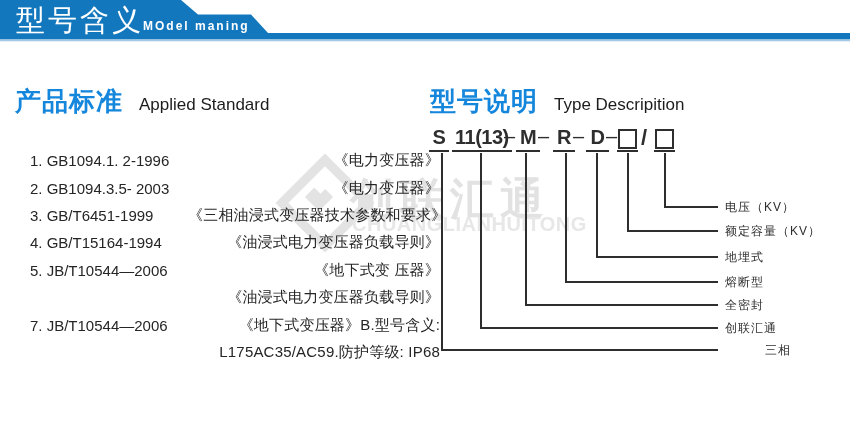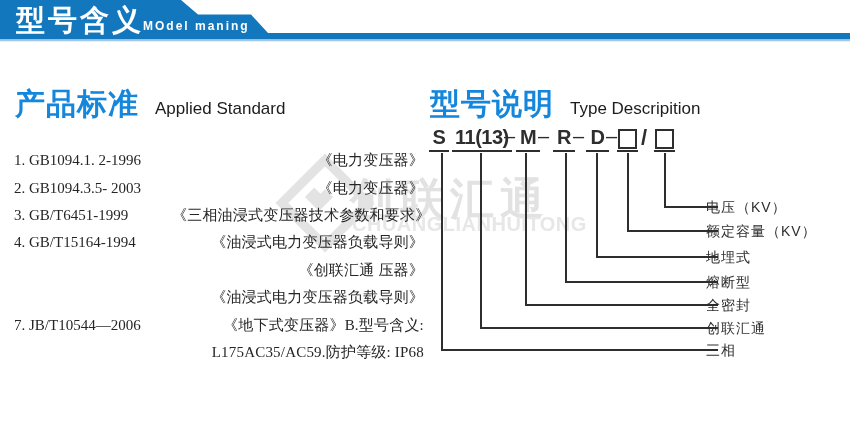--- a/index.html
+++ b/index.html
@@ -6,21 +6,21 @@
   body{
     width:850px;height:438px;background:#ffffff;overflow:hidden;position:relative;
     font-family:"Liberation Sans","DejaVu Sans",sans-serif;
     -webkit-font-smoothing:antialiased;
   }
 
   
   .hdr-svg{position:absolute;left:0;top:0;z-index:3;}
   .hdr-zh{
     position:absolute;left:16px;top:1px;z-index:4;
-    font-size:29px;font-weight:bold;color:#ffffff;letter-spacing:3px;line-height:38px;
+    font-size:29px;font-weight:normal;color:#ffffff;letter-spacing:3px;line-height:38px;
   }
   .hdr-en{
     position:absolute;left:143px;top:17px;z-index:4;
     font-size:12px;font-weight:bold;color:#ffffff;letter-spacing:2px;line-height:18px;
   }
 
   
   .wm{position:absolute;left:278px;top:162px;width:300px;height:90px;z-index:1;}
   .wm-d-outer{
     position:absolute;left:12px;top:6px;width:52px;height:52px;
@@ -39,30 +39,30 @@
     font-size:44px;font-weight:bold;color:#e2e2e2;letter-spacing:6px;white-space:nowrap;
   }
   .wm-en{
     position:absolute;left:74px;top:51px;
     font-size:20px;font-weight:bold;color:#e7e7e7;letter-spacing:0.5px;white-space:nowrap;
   }
 
   
   .sec-heading{position:absolute;z-index:2;white-space:nowrap;}
   .sec-heading .zh{
-    font-size:30px;font-weight:bold;color:#1486dc;letter-spacing:1px;
+    font-size:26px;font-weight:bold;color:#1486dc;letter-spacing:1px;
   }
   .sec-heading .en{
     font-size:17px;color:#1c1c1c;margin-left:16px;
   }
   .left-heading{left:15px;top:84px;}
   .right-heading{left:430px;top:84px;}
 
   
-  .std-list{position:absolute;left:14px;top:147px;z-index:2;width:410px;font-family:Liberation Serif, serif;}
+  .std-list{position:absolute;left:30px;top:147px;z-index:2;width:410px;}
   .std-row{display:flex;height:27.4px;align-items:center;font-size:15px;color:#252525;white-space:nowrap;}
   .std-code{flex:0 0 158px;}
   .std-title{flex:1 1 auto;letter-spacing:0.2px;text-align:right;}
 
   
   .code-row{position:absolute;left:427px;top:124px;width:290px;height:34px;z-index:2;}
   .seg{
     position:absolute;top:0;display:inline-block;text-align:center;
     font-size:20px;font-weight:600;color:#2e2e2e;line-height:26px;
     border-bottom:2px solid #2e2e2e;padding:0 3px 0;letter-spacing:-0.5px;
@@ -77,22 +77,22 @@
   .blank-box{
     display:block;width:15px;height:16px;border:2px solid #2e2e2e;margin-top:5px;background:#fff;
   }
   .seg-slash{
     position:absolute;top:0;font-size:22px;font-weight:600;color:#2e2e2e;line-height:27px;
   }
 
   
   .tree-svg{position:absolute;left:427px;top:120px;z-index:2;}
   .decode-label{
-    position:absolute;left:706px;z-index:2;
-    font-size:14px;color:#2e2e2e;line-height:20px;white-space:nowrap;letter-spacing:1px;
+    position:absolute;left:725px;z-index:2;
+    font-size:12px;color:#2e2e2e;line-height:20px;white-space:nowrap;letter-spacing:1px;
   }
 </style>
 </head>
 <body>
 
 <svg class="hdr-svg" width="850" height="43">
   <polygon points="0,0 181,0 198,14.5 251,14.5 268,33 850,33 850,39.5 0,39.5" fill="#1377bd"></polygon>
   <rect x="0" y="39.5" width="850" height="1.8" fill="#a3c9e6"></rect>
 </svg>
 <div class="hdr-zh">型号含义</div>
@@ -121,21 +121,22 @@
   </div>
   <div class="std-row">
     <span class="std-code">3. GB/T6451-1999</span>
     <span class="std-title">《三相油浸式变压器技术参数和要求》</span>
   </div>
   <div class="std-row">
     <span class="std-code">4. GB/T15164-1994</span>
     <span class="std-title">《油浸式电力变压器负载导则》</span>
   </div>
   <div class="std-row">
-    <span class="std-title">《创联汇通 压器》</span>
+    <span class="std-code">5. JB/T10544—2006</span>
+    <span class="std-title">《地下式变 压器》</span>
   </div>
   <div class="std-row">
     <span class="std-title">《油浸式电力变压器负载导则》</span>
   </div>
   <div class="std-row">
     <span class="std-code">7. JB/T10544—2006</span>
     <span class="std-title">《地下式变压器》B.型号含义:</span>
   </div>
   <div class="std-row">
     <span class="std-code"></span>
@@ -177,13 +178,13 @@
     <path d="M15,33  V230 H291"></path>
   </g>
 </svg>
 
 <div class="decode-label" style="top:197px;">电压（KV）</div>
 <div class="decode-label" style="top:221px;">额定容量（KV）</div>
 <div class="decode-label" style="top:247px;">地埋式</div>
 <div class="decode-label" style="top:272px;">熔断型</div>
 <div class="decode-label" style="top:295px;">全密封</div>
 <div class="decode-label" style="top:318px;">创联汇通</div>
-<div class="decode-label" style="top:340px;">三相</div>
+<div class="decode-label" style="top:340px;margin-left:40px;">三相</div>
 
 </body></html>

